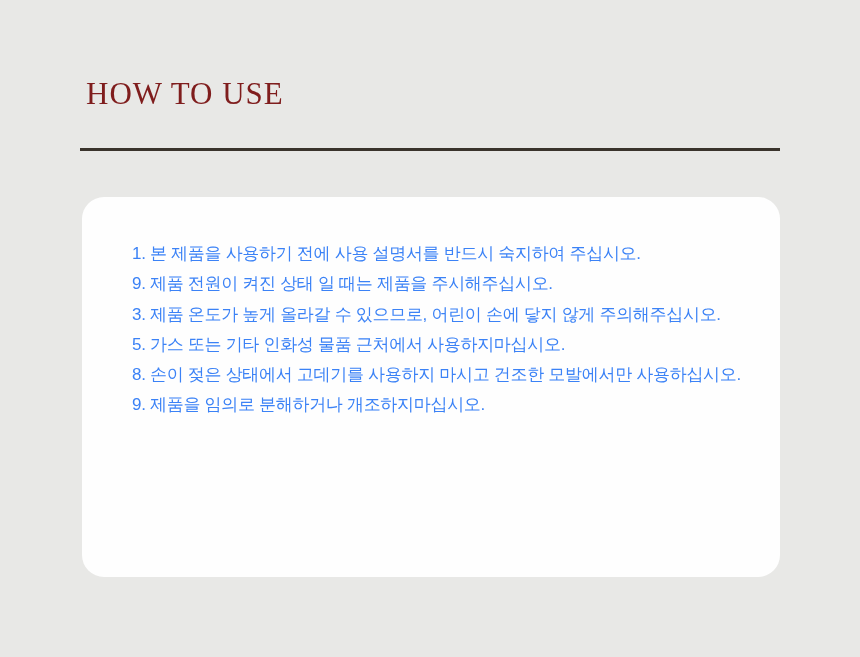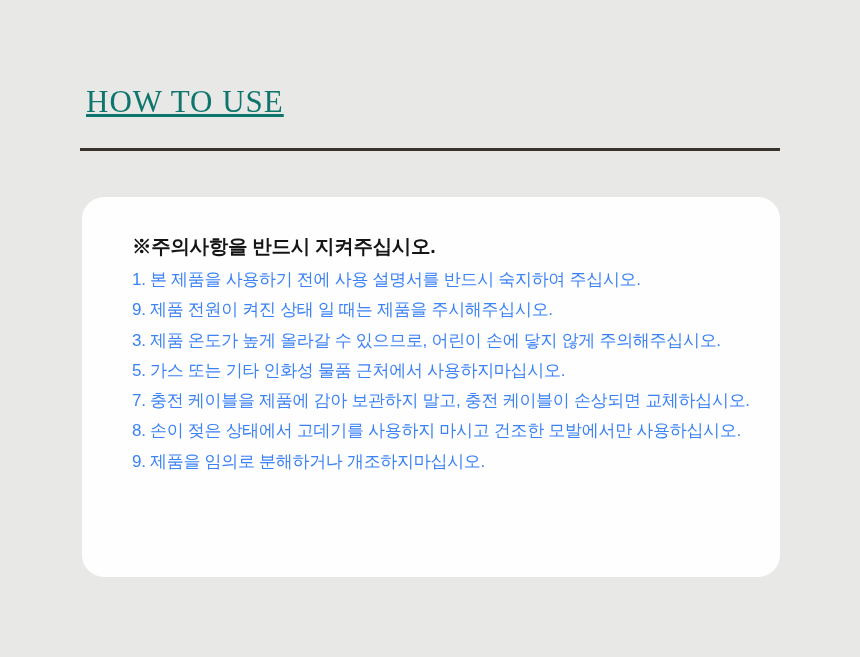--- a/index.html
+++ b/index.html
@@ -9,27 +9,26 @@
     overflow: hidden;
     font-family: "Liberation Sans", sans-serif;
   }
   body {
     position: relative;
     background: #e8e8e6;
   }
   .section-header {
     position: absolute;
     left: 86px;
-    top: 84px;
+    top: 76px;
     font-family: "Liberation Serif", "DejaVu Serif", serif;
     font-size: 31px;
     font-weight: 400;
     letter-spacing: 1px;
-    color: #0f766e;
-    text-decoration: underline;
+    color: #7f1d1d;
   }
   .header-divider {
     position: absolute;
     left: 80px;
     top: 148px;
     width: 700px;
     height: 2.5px;
     background: #3a332c;
     border: none;
   }
@@ -64,23 +63,21 @@
   }
 </style>
 </head>
 <body>
 
 <h1 class="section-header">HOW TO USE</h1>
 
 <div class="header-divider"></div>
 
 <section class="caution-card">
-  <h2 class="caution-heading">※주의사항을 반드시 지켜주십시오.</h2>
   <ul class="caution-list">
     <li class="caution-item">1. 본 제품을 사용하기 전에 사용 설명서를 반드시 숙지하여 주십시오.</li>
     <li class="caution-item">9. 제품 전원이 켜진 상태 일 때는 제품을 주시해주십시오.</li>
     <li class="caution-item">3. 제품 온도가 높게 올라갈 수 있으므로, 어린이 손에 닿지 않게 주의해주십시오.</li>
     <li class="caution-item">5. 가스 또는 기타 인화성 물품 근처에서 사용하지마십시오.</li>
-    <li class="caution-item">7. 충전 케이블을 제품에 감아 보관하지 말고, 충전 케이블이 손상되면 교체하십시오.</li>
     <li class="caution-item">8. 손이 젖은 상태에서 고데기를 사용하지 마시고 건조한 모발에서만 사용하십시오.</li>
     <li class="caution-item">9. 제품을 임의로 분해하거나 개조하지마십시오.</li>
   </ul>
 </section>
 
 </body></html>

